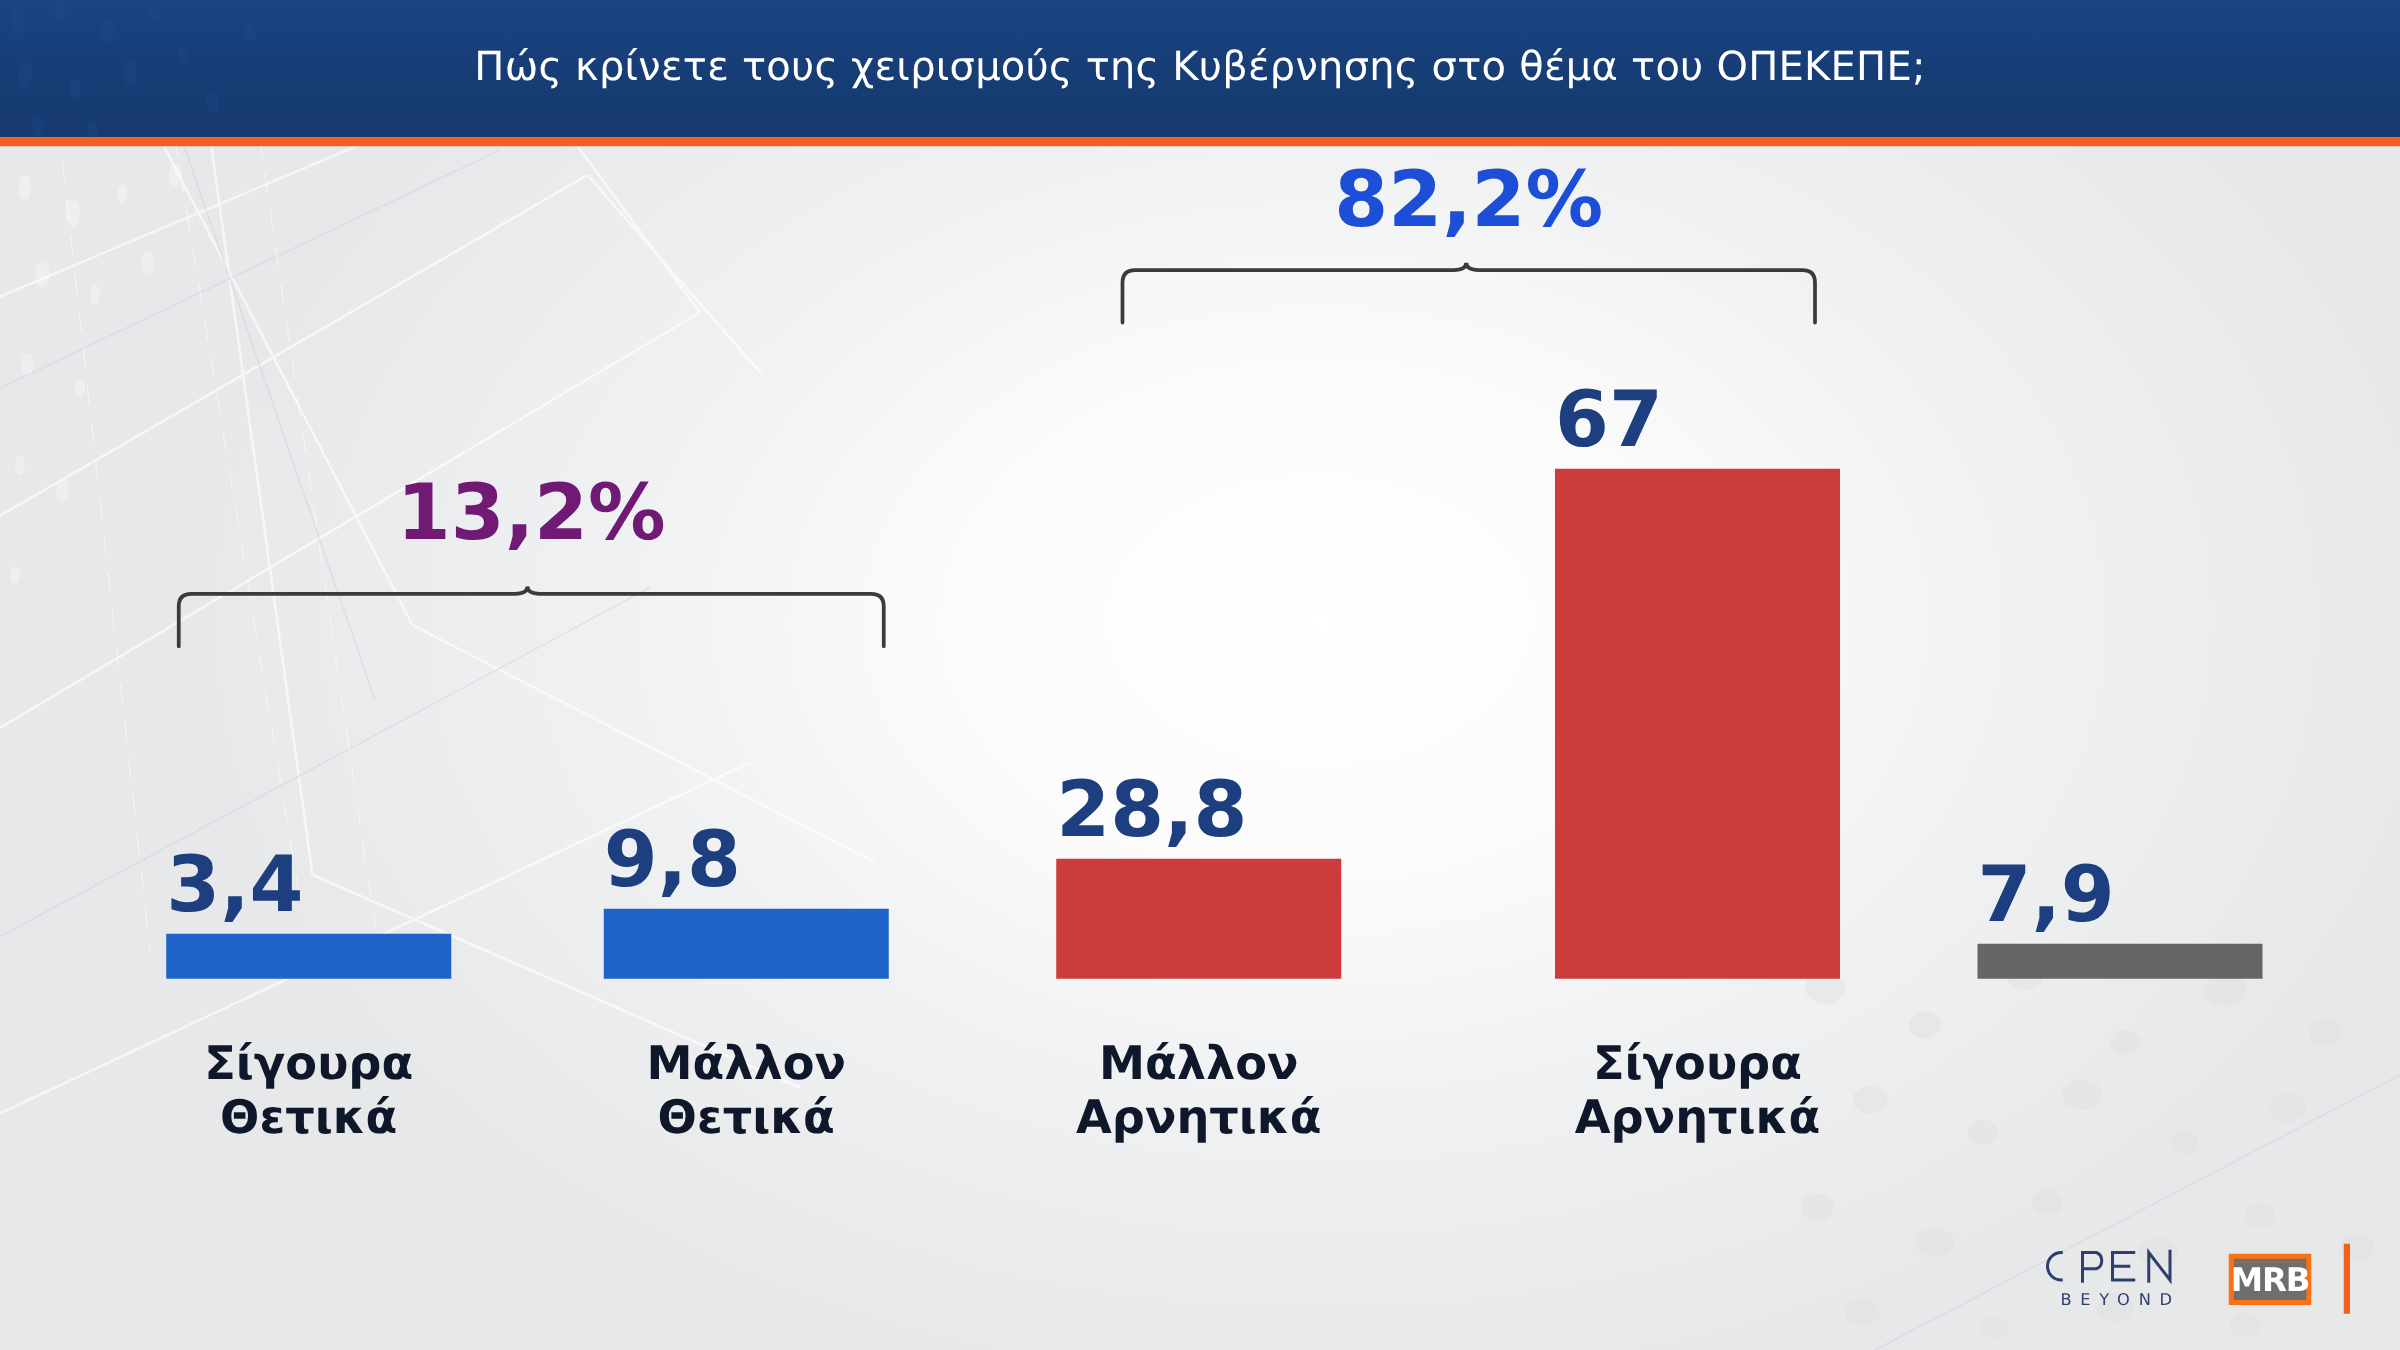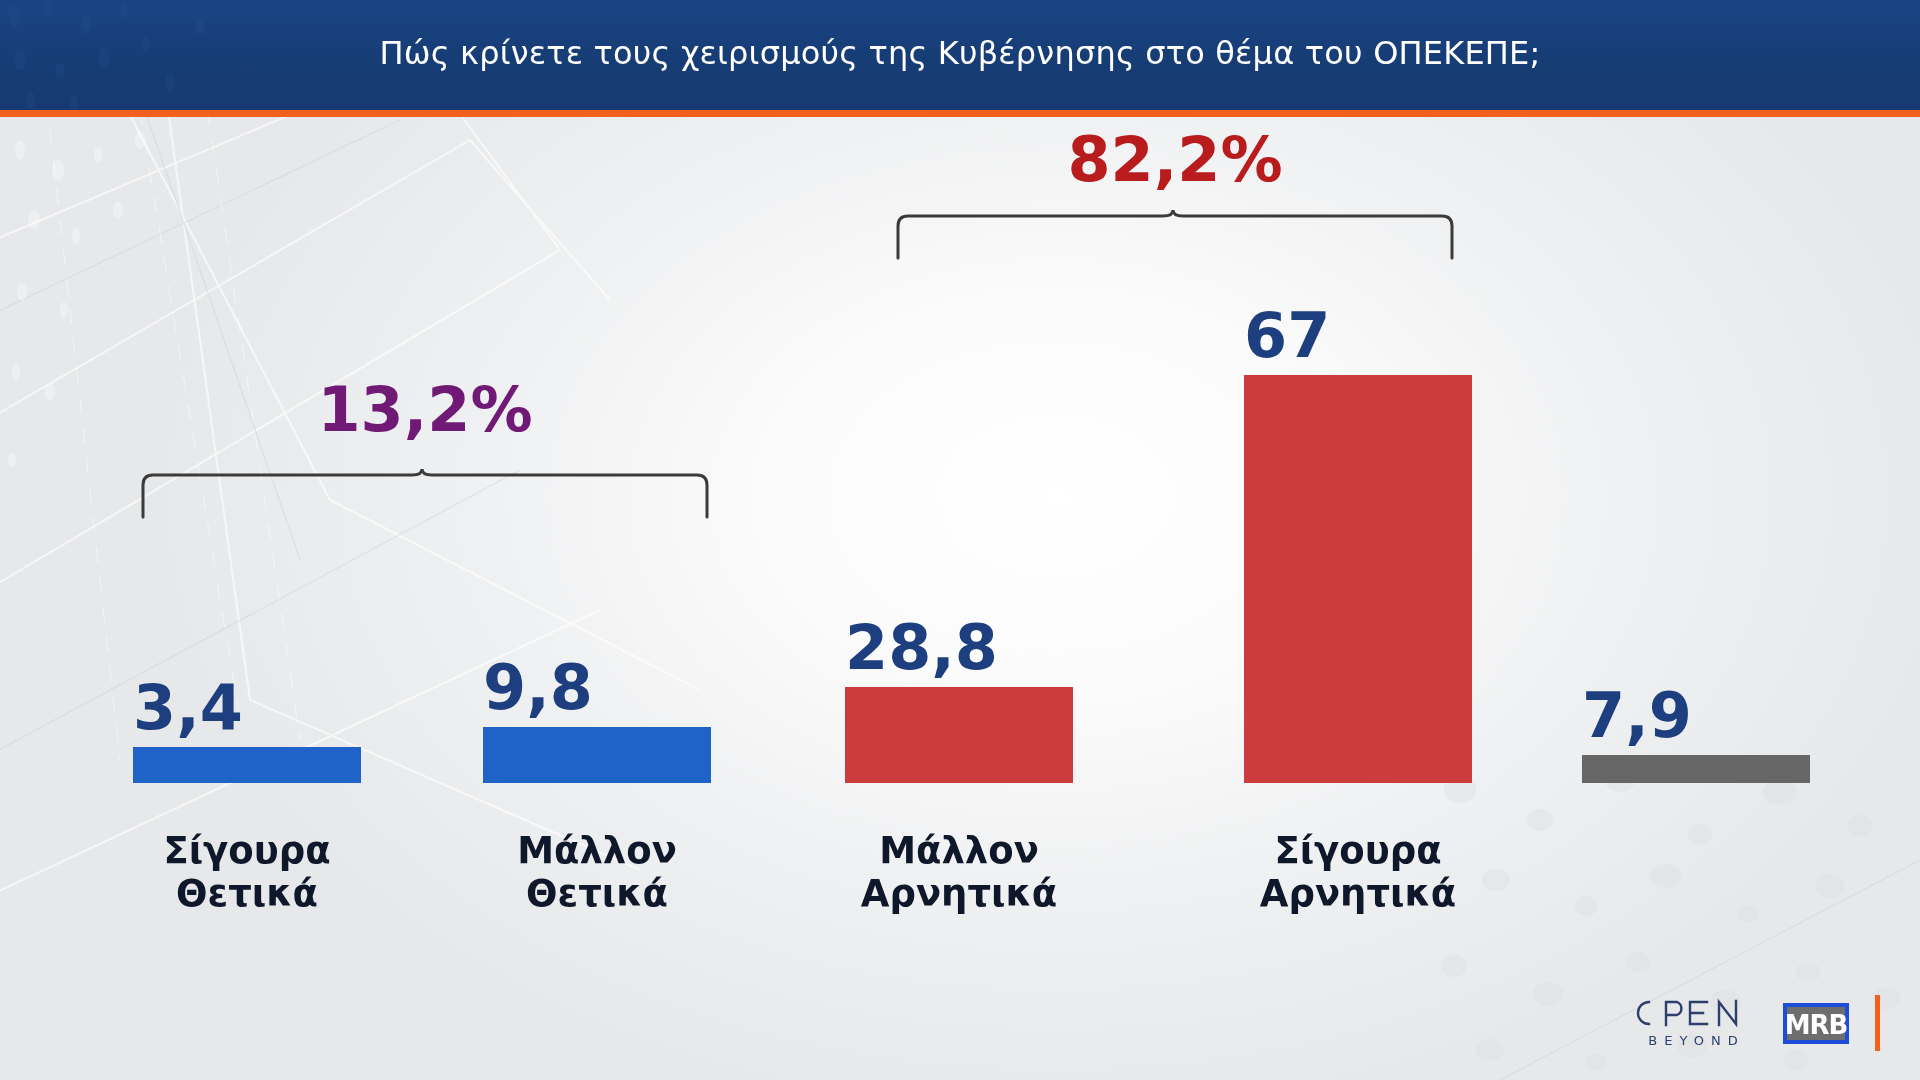--- a/index.html
+++ b/index.html
@@ -81,21 +81,21 @@
 
   
   #logos{position:absolute;right:40px;bottom:20px;height:74px;display:flex;align-items:center;gap:26px;}
   #open-logo{display:flex;flex-direction:column;align-items:center;justify-content:center;}
   #open-word{display:flex;align-items:center;}
   #open-beyond{
     color:#2c3f6e;font-size:13px;letter-spacing:7px;margin-top:5px;
     font-weight:500;text-indent:7px;
   }
   #mrb-logo{
-    width:66px;height:41px;background:#1d4ed8;
+    width:66px;height:41px;background:#f97316;
     display:flex;flex-direction:column;justify-content:space-between;
     padding:4px;box-sizing:border-box;
   }
   #mrb-top{height:19px;background:#6e6e6e;border:0;}
   #mrb-bottom{
     flex:1;background:#6e6e6e;color:#fff;font-weight:bold;font-size:26px;
     display:flex;align-items:center;justify-content:center;letter-spacing:-1px;
   }
   #orange-bar{width:5px;height:56px;background:#f2601f;}
 </style>
@@ -205,21 +205,21 @@
 
   <svg style="position:absolute;left:140px;top:352px;width:570px;height:50px;" viewBox="0 0 570 50">
     <path d="M3 48 L3 16 Q3 6 13 6 L272 6 Q282 6 282 0 Q282 6 292 6 L557 6 Q567 6 567 16 L567 48" fill="none" stroke="#3b3b3b" stroke-width="3" stroke-linecap="round"></path>
   </svg>
 
   <svg style="position:absolute;left:895px;top:93px;width:560px;height:50px;" viewBox="0 0 560 50">
     <path d="M3 48 L3 16 Q3 6 13 6 L268 6 Q278 6 278 0 Q278 6 288 6 L547 6 Q557 6 557 16 L557 48" fill="none" stroke="#3b3b3b" stroke-width="3" stroke-linecap="round"></path>
   </svg>
 
   <div class="grouplabel" style="left:140px;top:262px;width:570px;text-align:center;color:#701a75;">13,2%</div>
-  <div class="grouplabel" style="left:895px;top:12px;width:560px;text-align:center;color:#b91c1c;">82,2%</div>
+  <div class="grouplabel" style="left:895px;top:12px;width:560px;text-align:center;color:#1d4ed8;">82,2%</div>
 
   <div class="bar-col" style="left:133px;width:228px;">
     <div class="bar-rect" style="width:228px;height:36px;background:#1f63c8;"></div>
     <div class="val" style="bottom:44px;">3,4</div>
   </div>
   <div class="cat" style="left:133px;top:712px;width:228px;">Σίγουρα
 Θετικά</div>
 
   <div class="bar-col" style="left:483px;width:228px;">
     <div class="bar-rect" style="width:228px;height:56px;background:#1f63c8;"></div>

